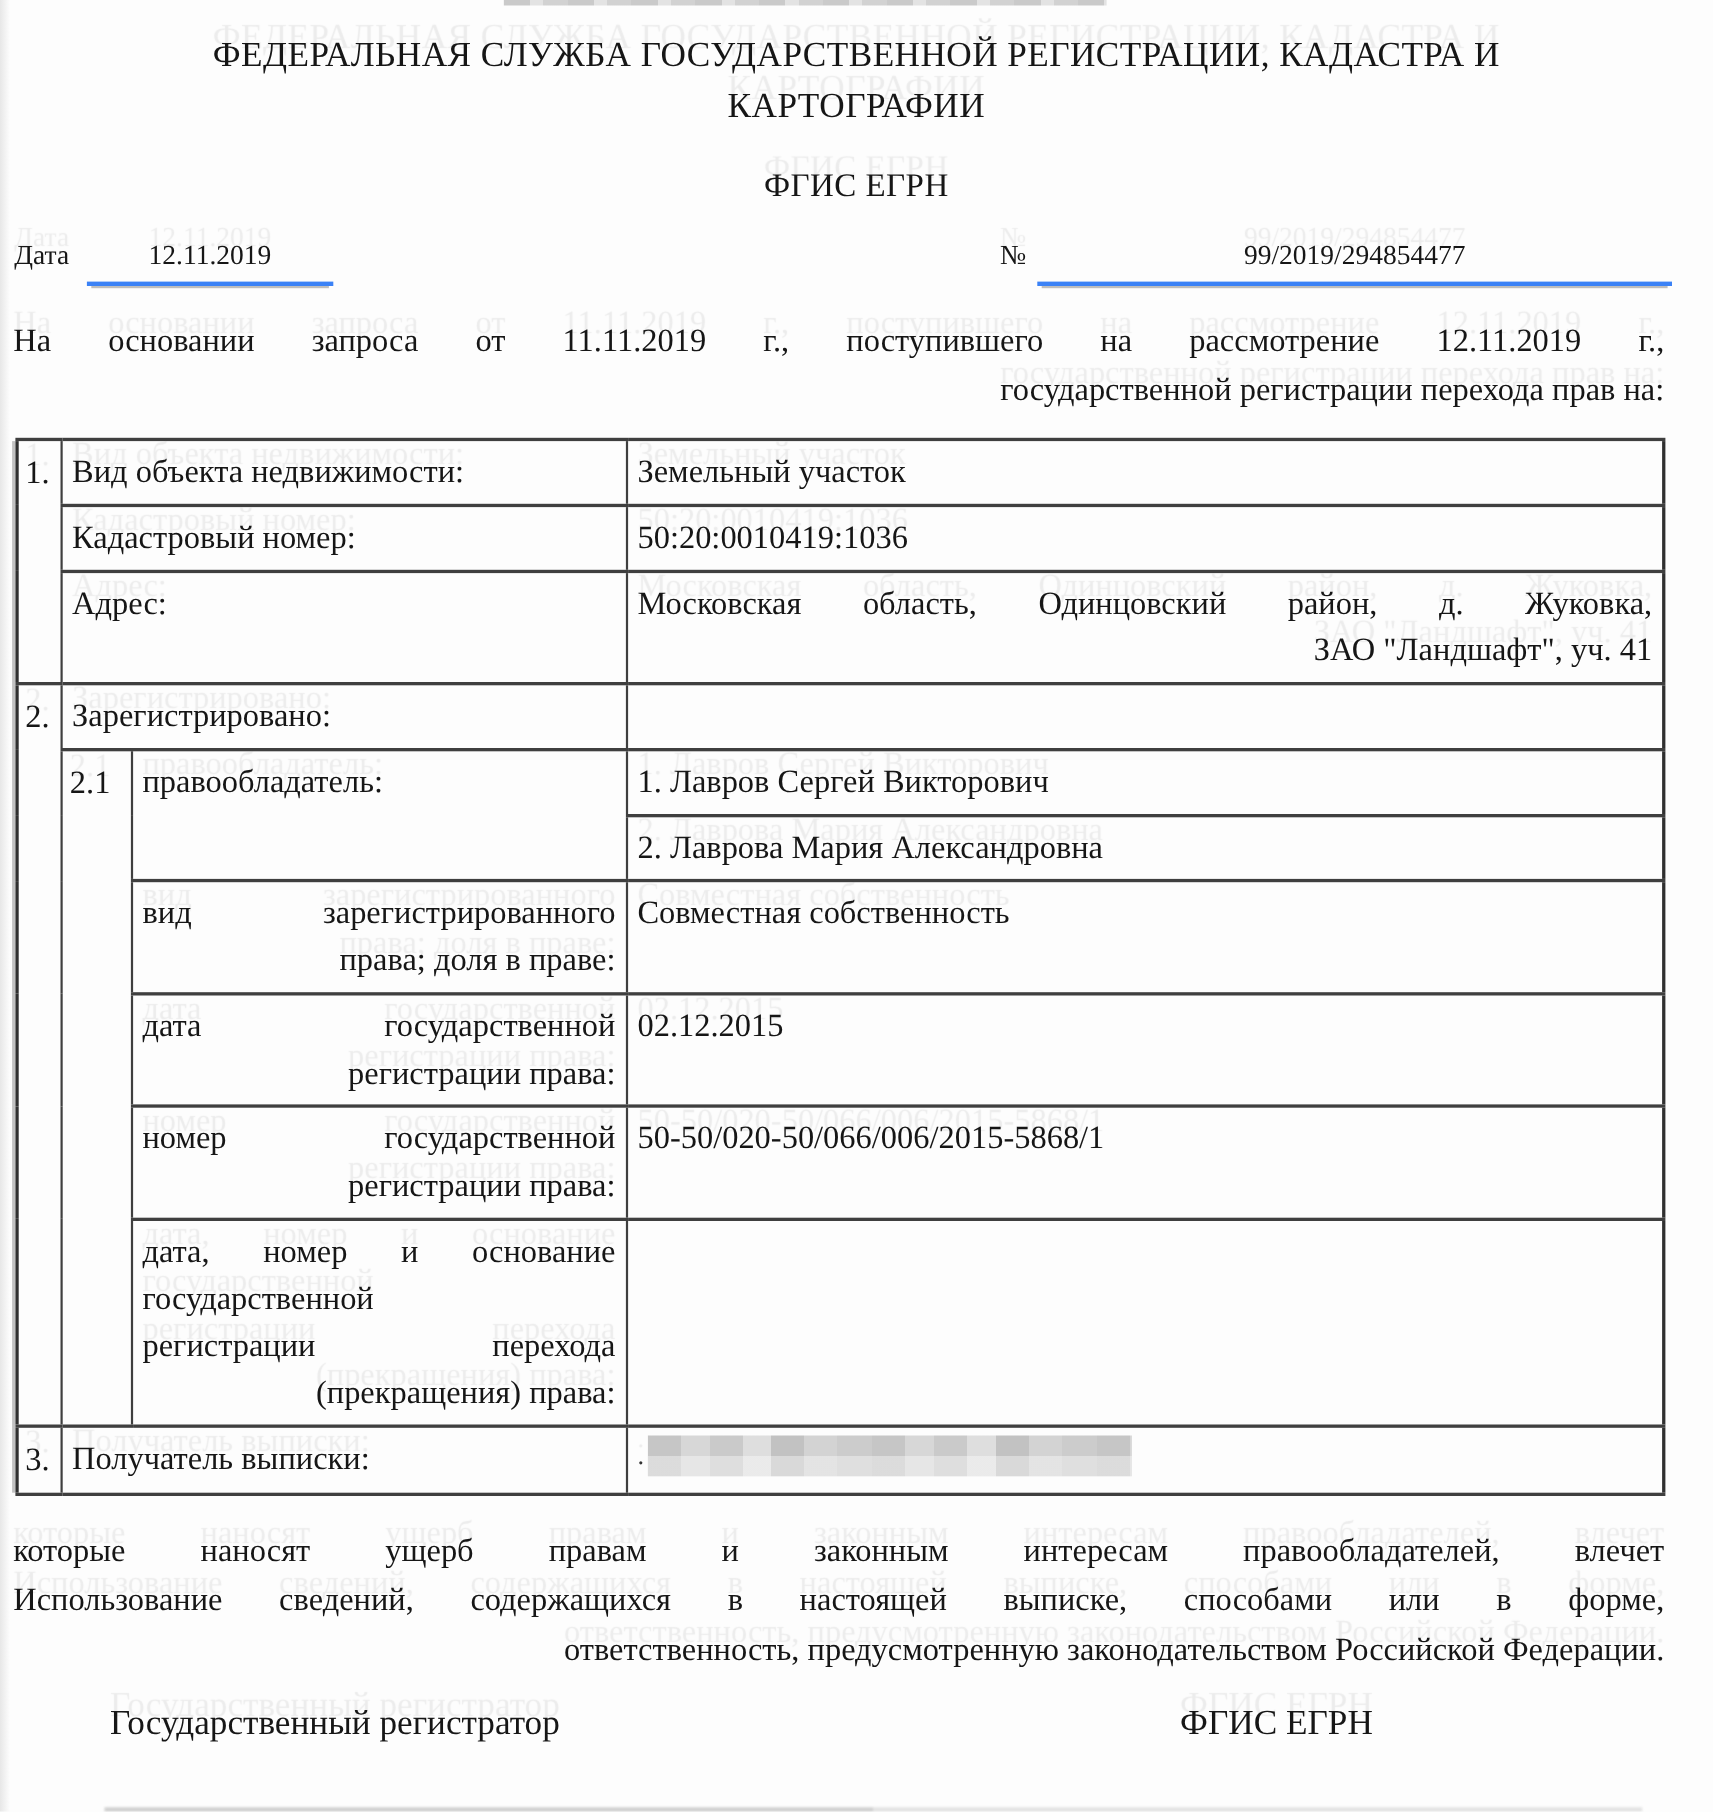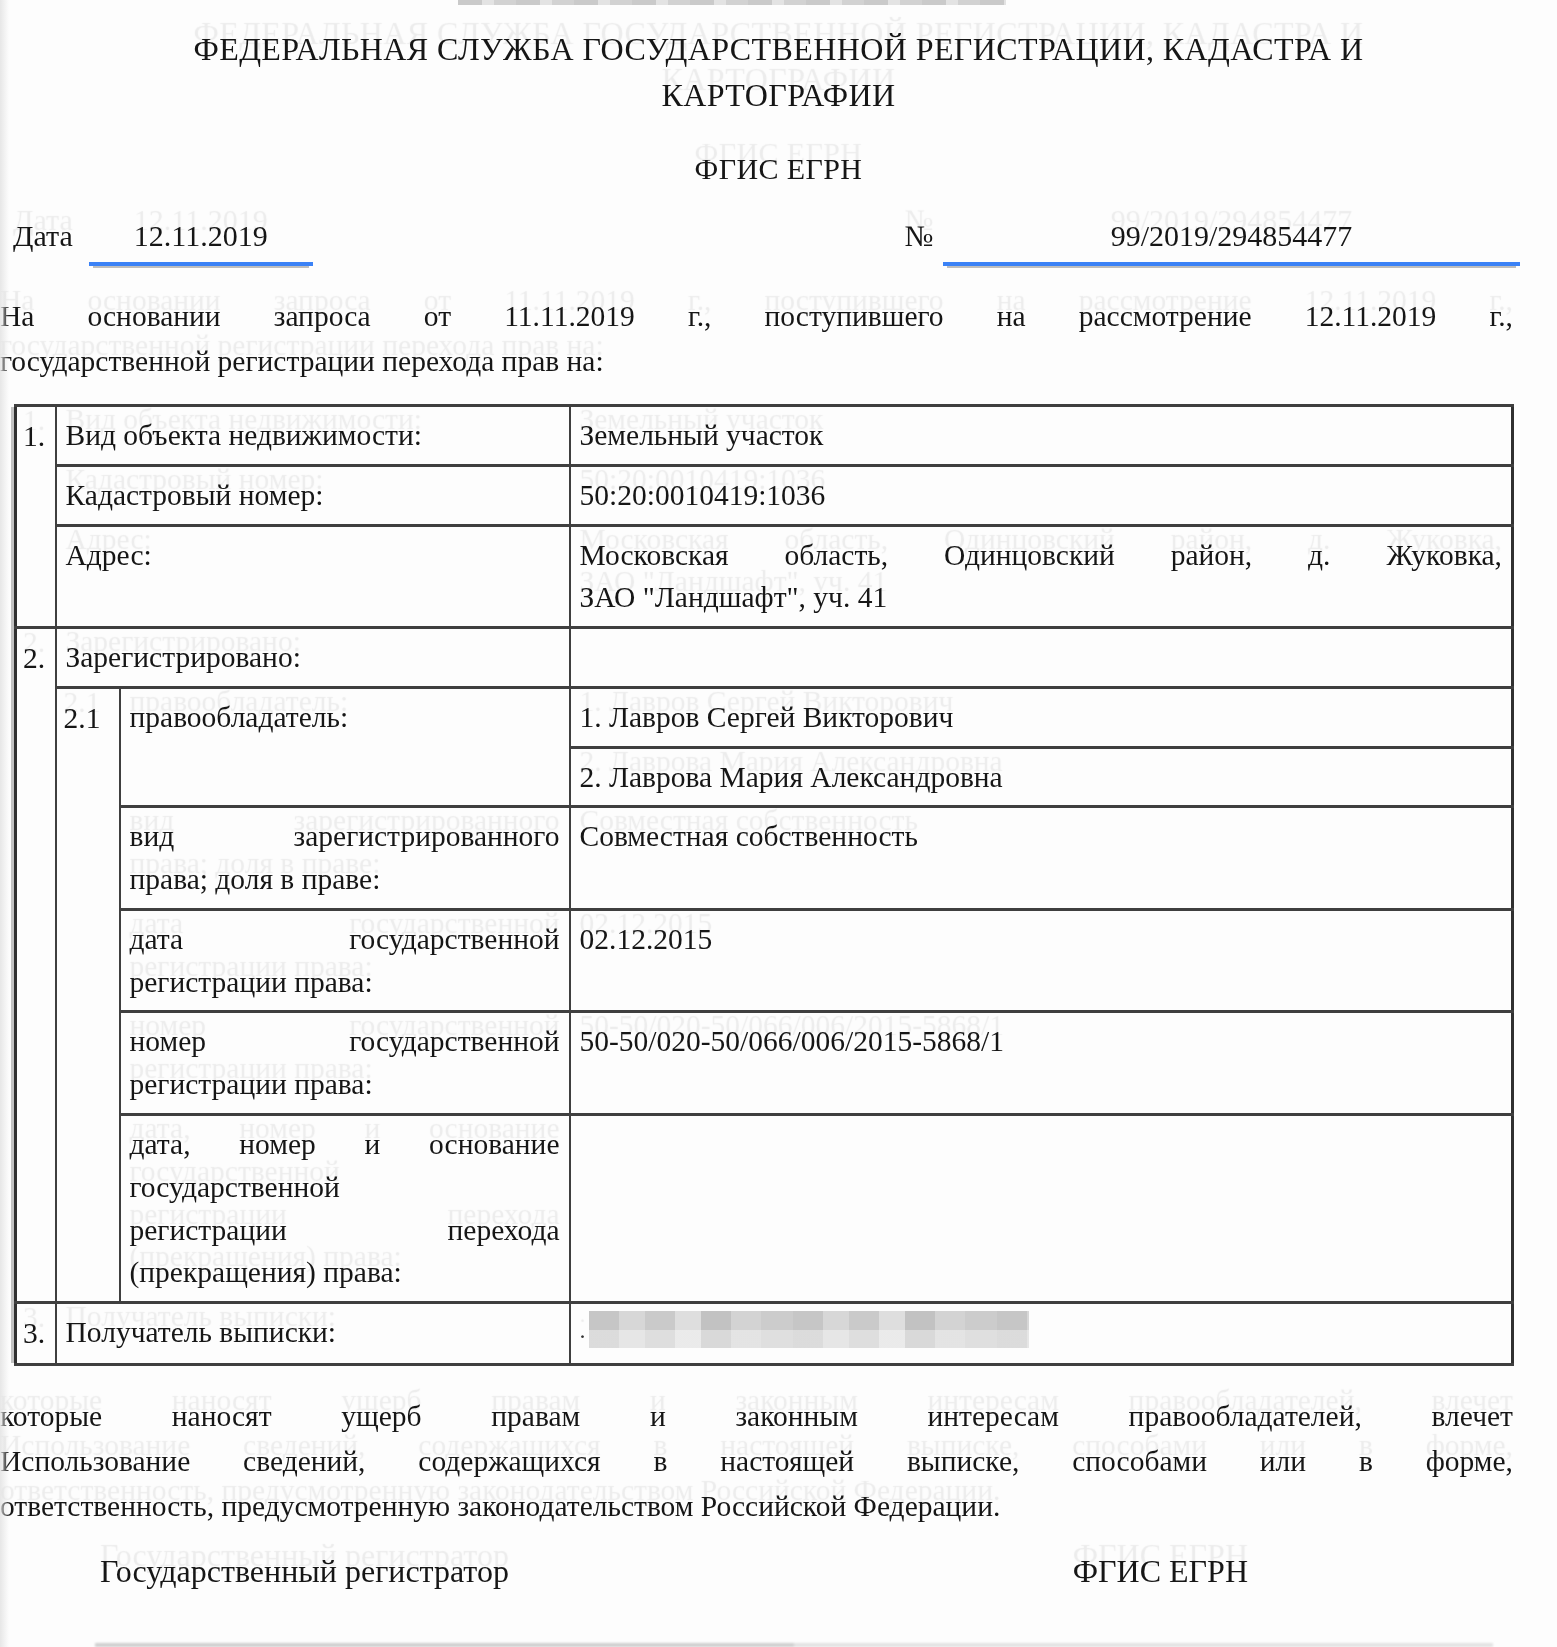--- a/index.html
+++ b/index.html
@@ -37,42 +37,42 @@
   .agency {
     font-size: 32px; font-weight: 400; line-height: 1.45;
     max-width: 1370px; margin: 0 auto; letter-spacing: .4px;
   }
   .system { margin-top: 33px; font-size: 30px; letter-spacing: .4px; }
 
   
   .date-row {
     margin: 33px 37px 0 13px;
     display: flex; align-items: baseline;
-    font-size: 30px;
+    font-size: 25px;
   }
   .field { display: flex; align-items: baseline; }
   .flabel { white-space: nowrap; }
   .fvalue {
     display: inline-block; text-align: center;
     border-bottom: 4px solid #3b82f6;
     box-shadow: 0 6px 0 -4px #bdbdbd;
     padding-bottom: 9px;
   }
   .w-date { width: 224px; margin-left: 16px; }
   .num-field { margin-left: auto; }
   .w-num  { width: 577px; margin-left: 10px; }
 
   
   .para {
-    margin: 28px 44px 0 0;
+    margin: 28px 44px 0 12px;
     font-size: 29.5px; line-height: 1.53;
   }
   .jl, .pl { display: block; }
   .jl { text-align: justify; text-align-last: justify; }
-  .pl { text-align: left; }
+  .pl { text-align: right; }
 
   
   table.reg {
     margin: 20px 0 0 14px;
     width: 1500px;
     border-collapse: collapse;
     table-layout: fixed;
     font-size: 29.5px; line-height: 1.45;
     border: 3px solid #303030;
     box-shadow: -6px 0 0 -3px #c2c2c2;

